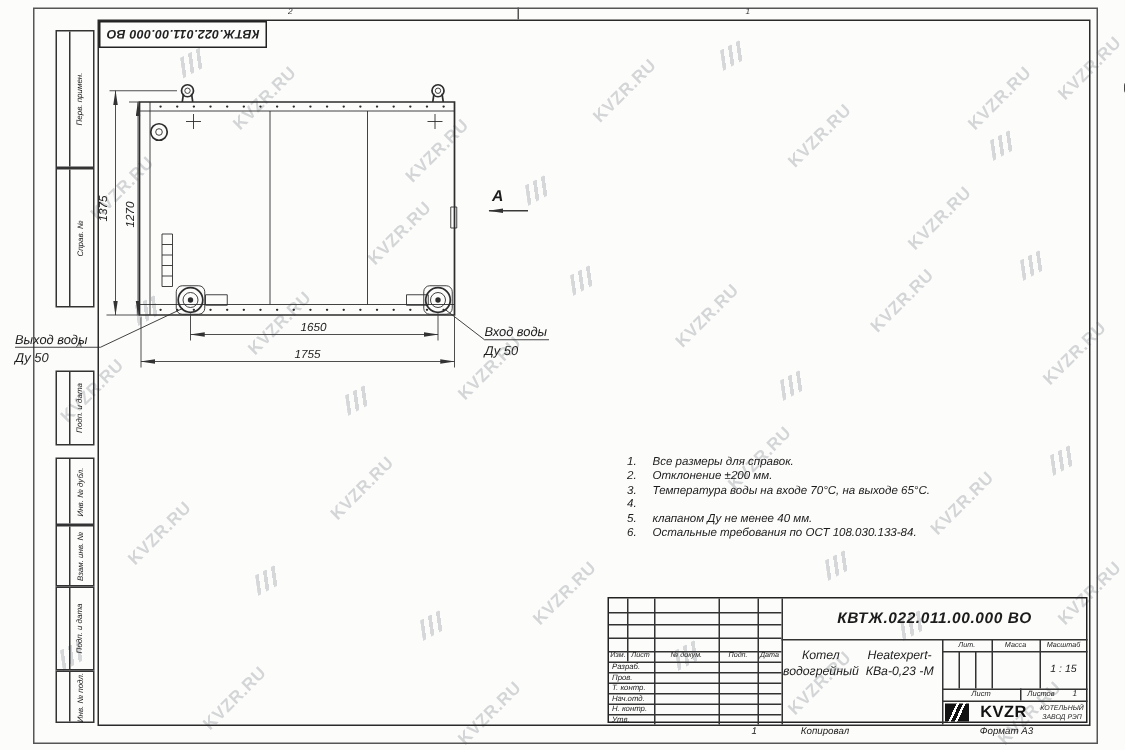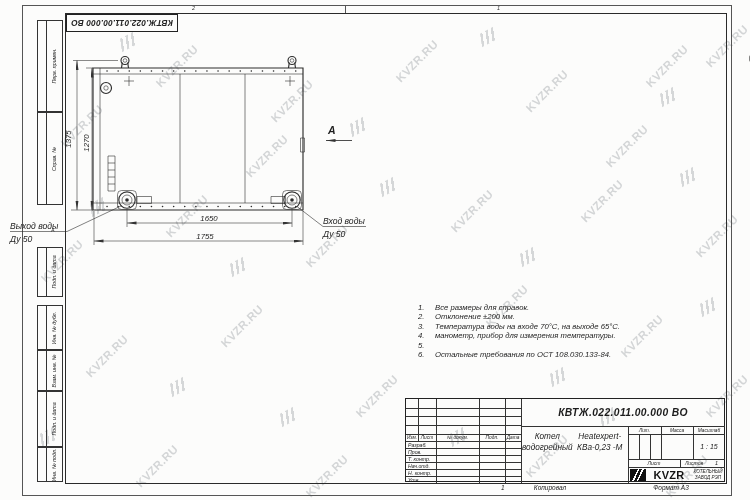--- a/index.html
+++ b/index.html
@@ -340,26 +340,26 @@
       <span class="n">2.</span>
       <span class="t">Отклонение ±200 мм.</span>
     </div>
     <div class="note">
       <span class="n">3.</span>
       <span class="t">Температура воды на входе 70°С, на выходе 65°С.</span>
     </div>
     <div class="note">
       <span class="n">4.</span>
       <span class="t">
-        <span style="display:block">манометр, прибор для измерения температуры.</span>
       </span>
     </div>
     <div class="note">
       <span class="n">5.</span>
       <span class="t">
+        <span style="display:block">клапаном Ду не менее 40 мм.</span>
       </span>
     </div>
     <div class="note">
       <span class="n">6.</span>
       <span class="t">Остальные требования по ОСТ 108.030.133-84.</span>
     </div>
   </div>
 
   
   <div id="tb" class="z2">

